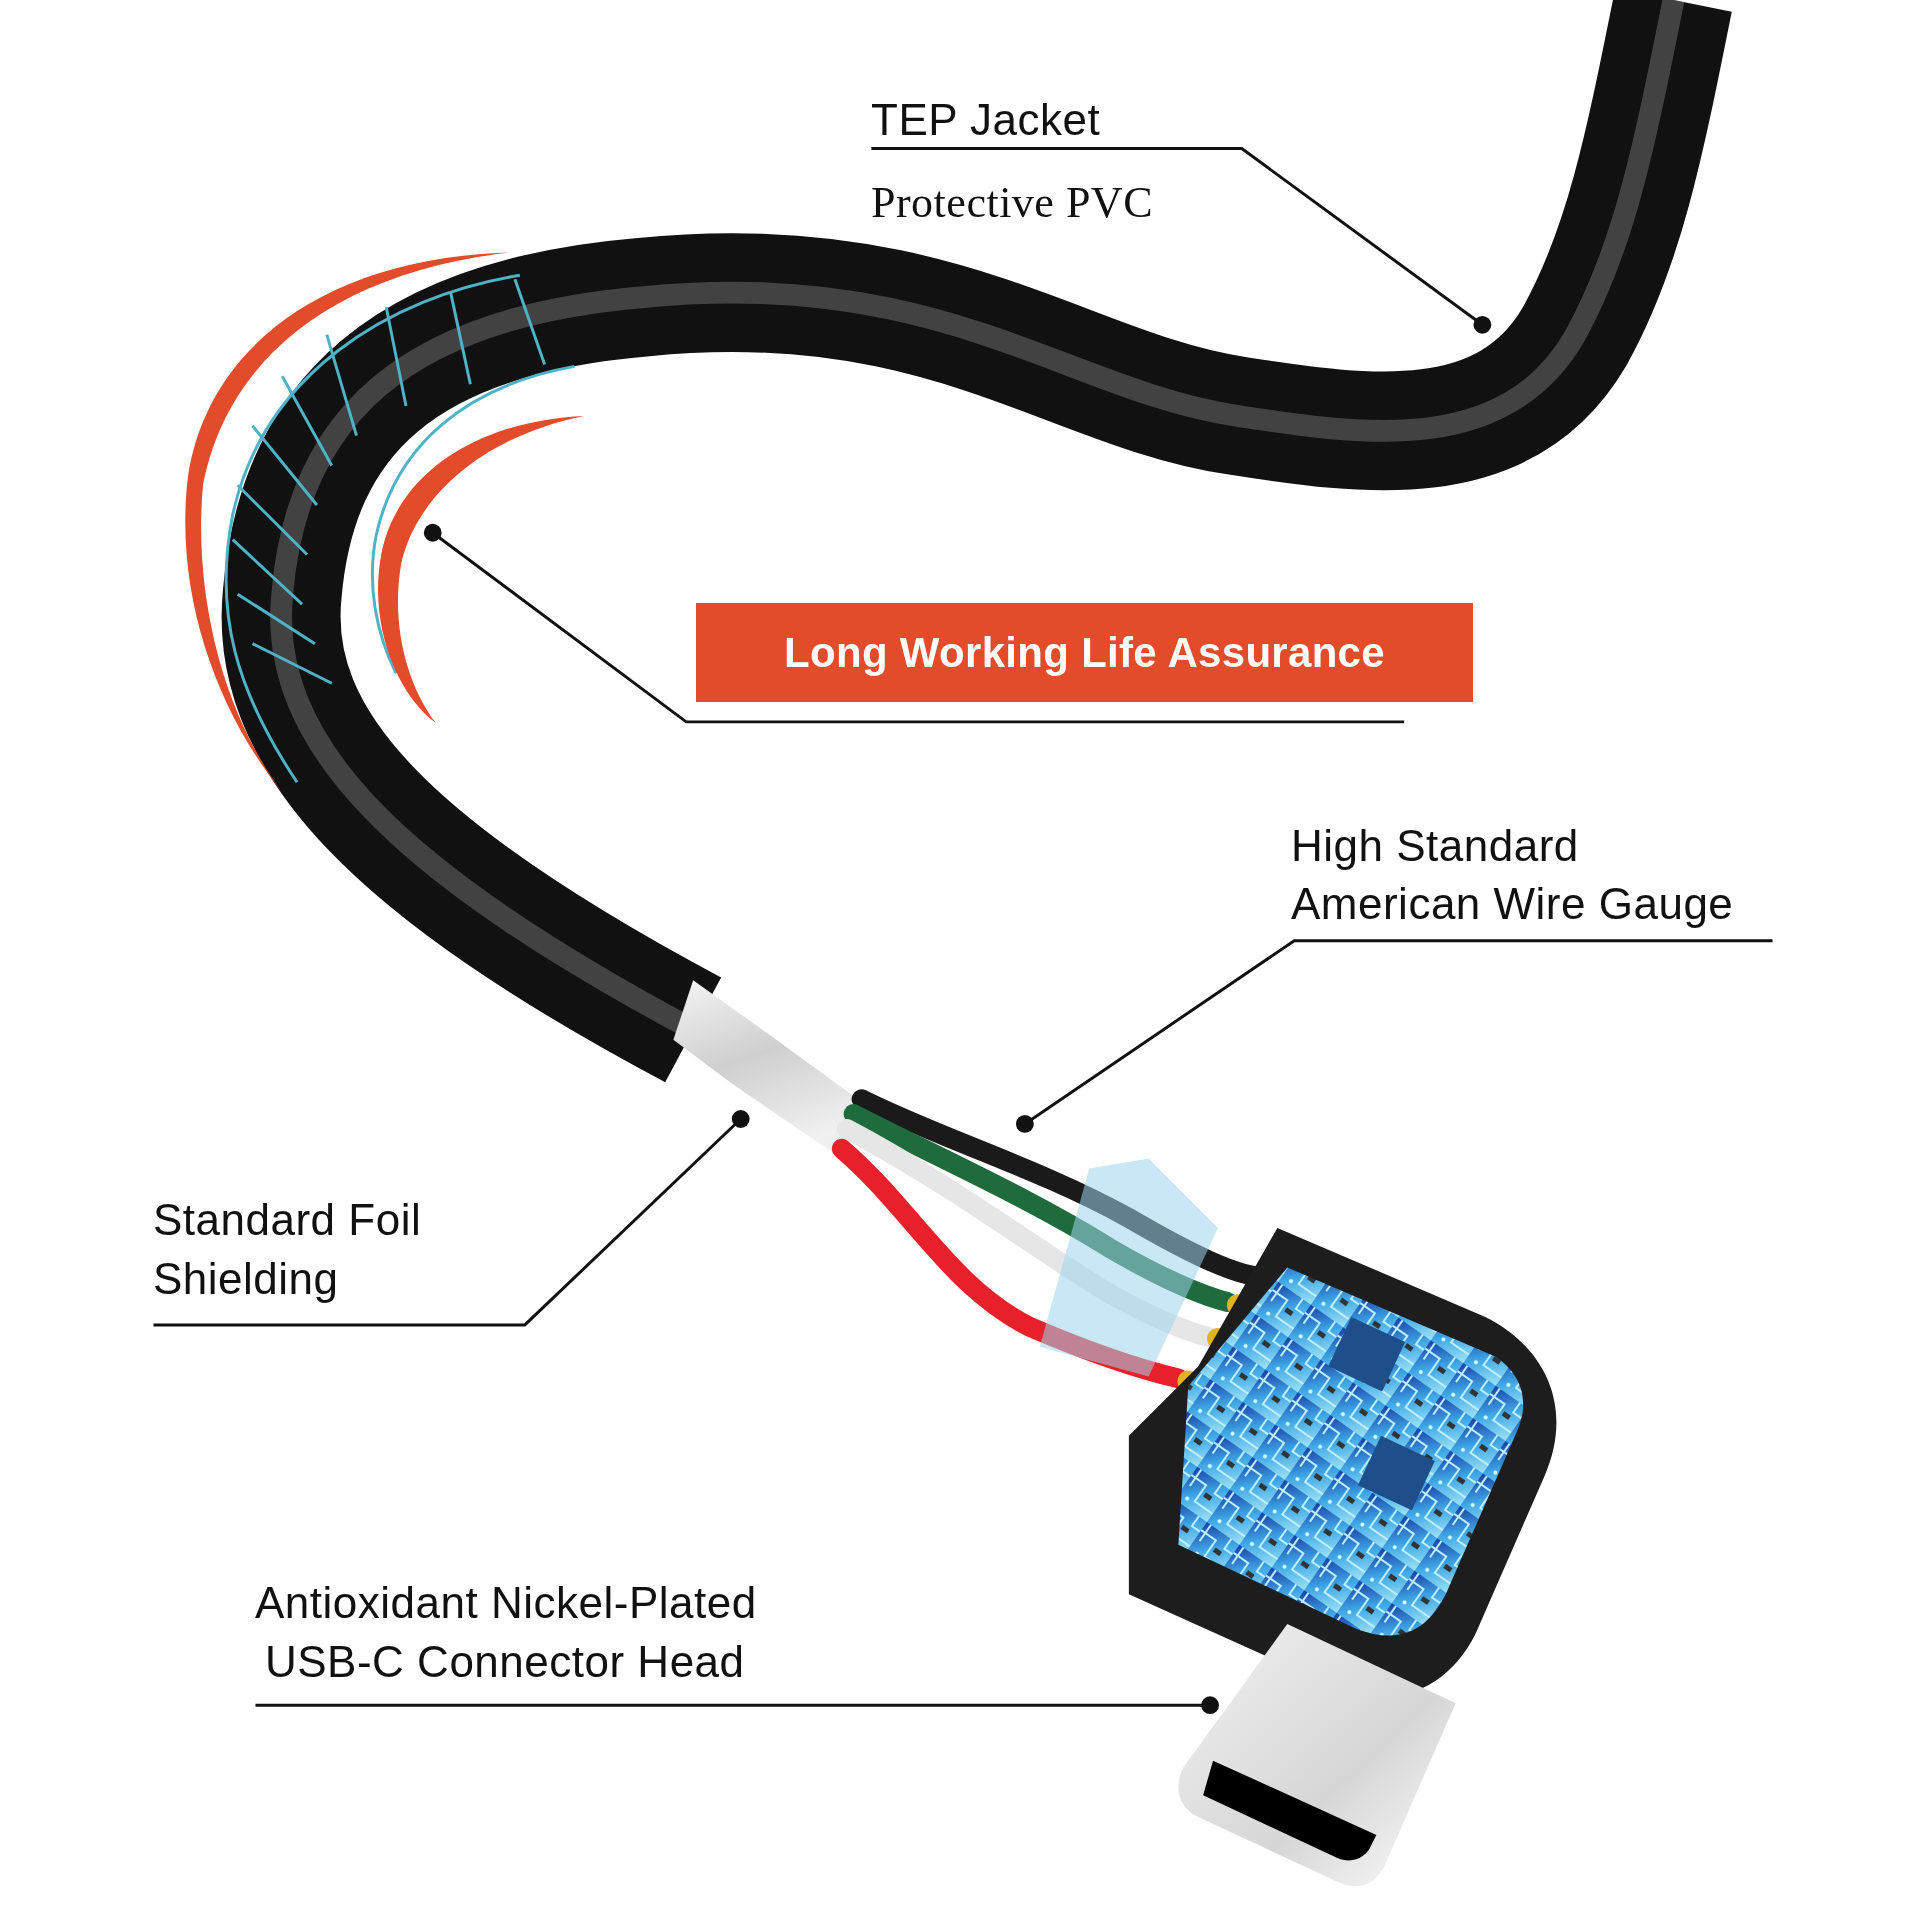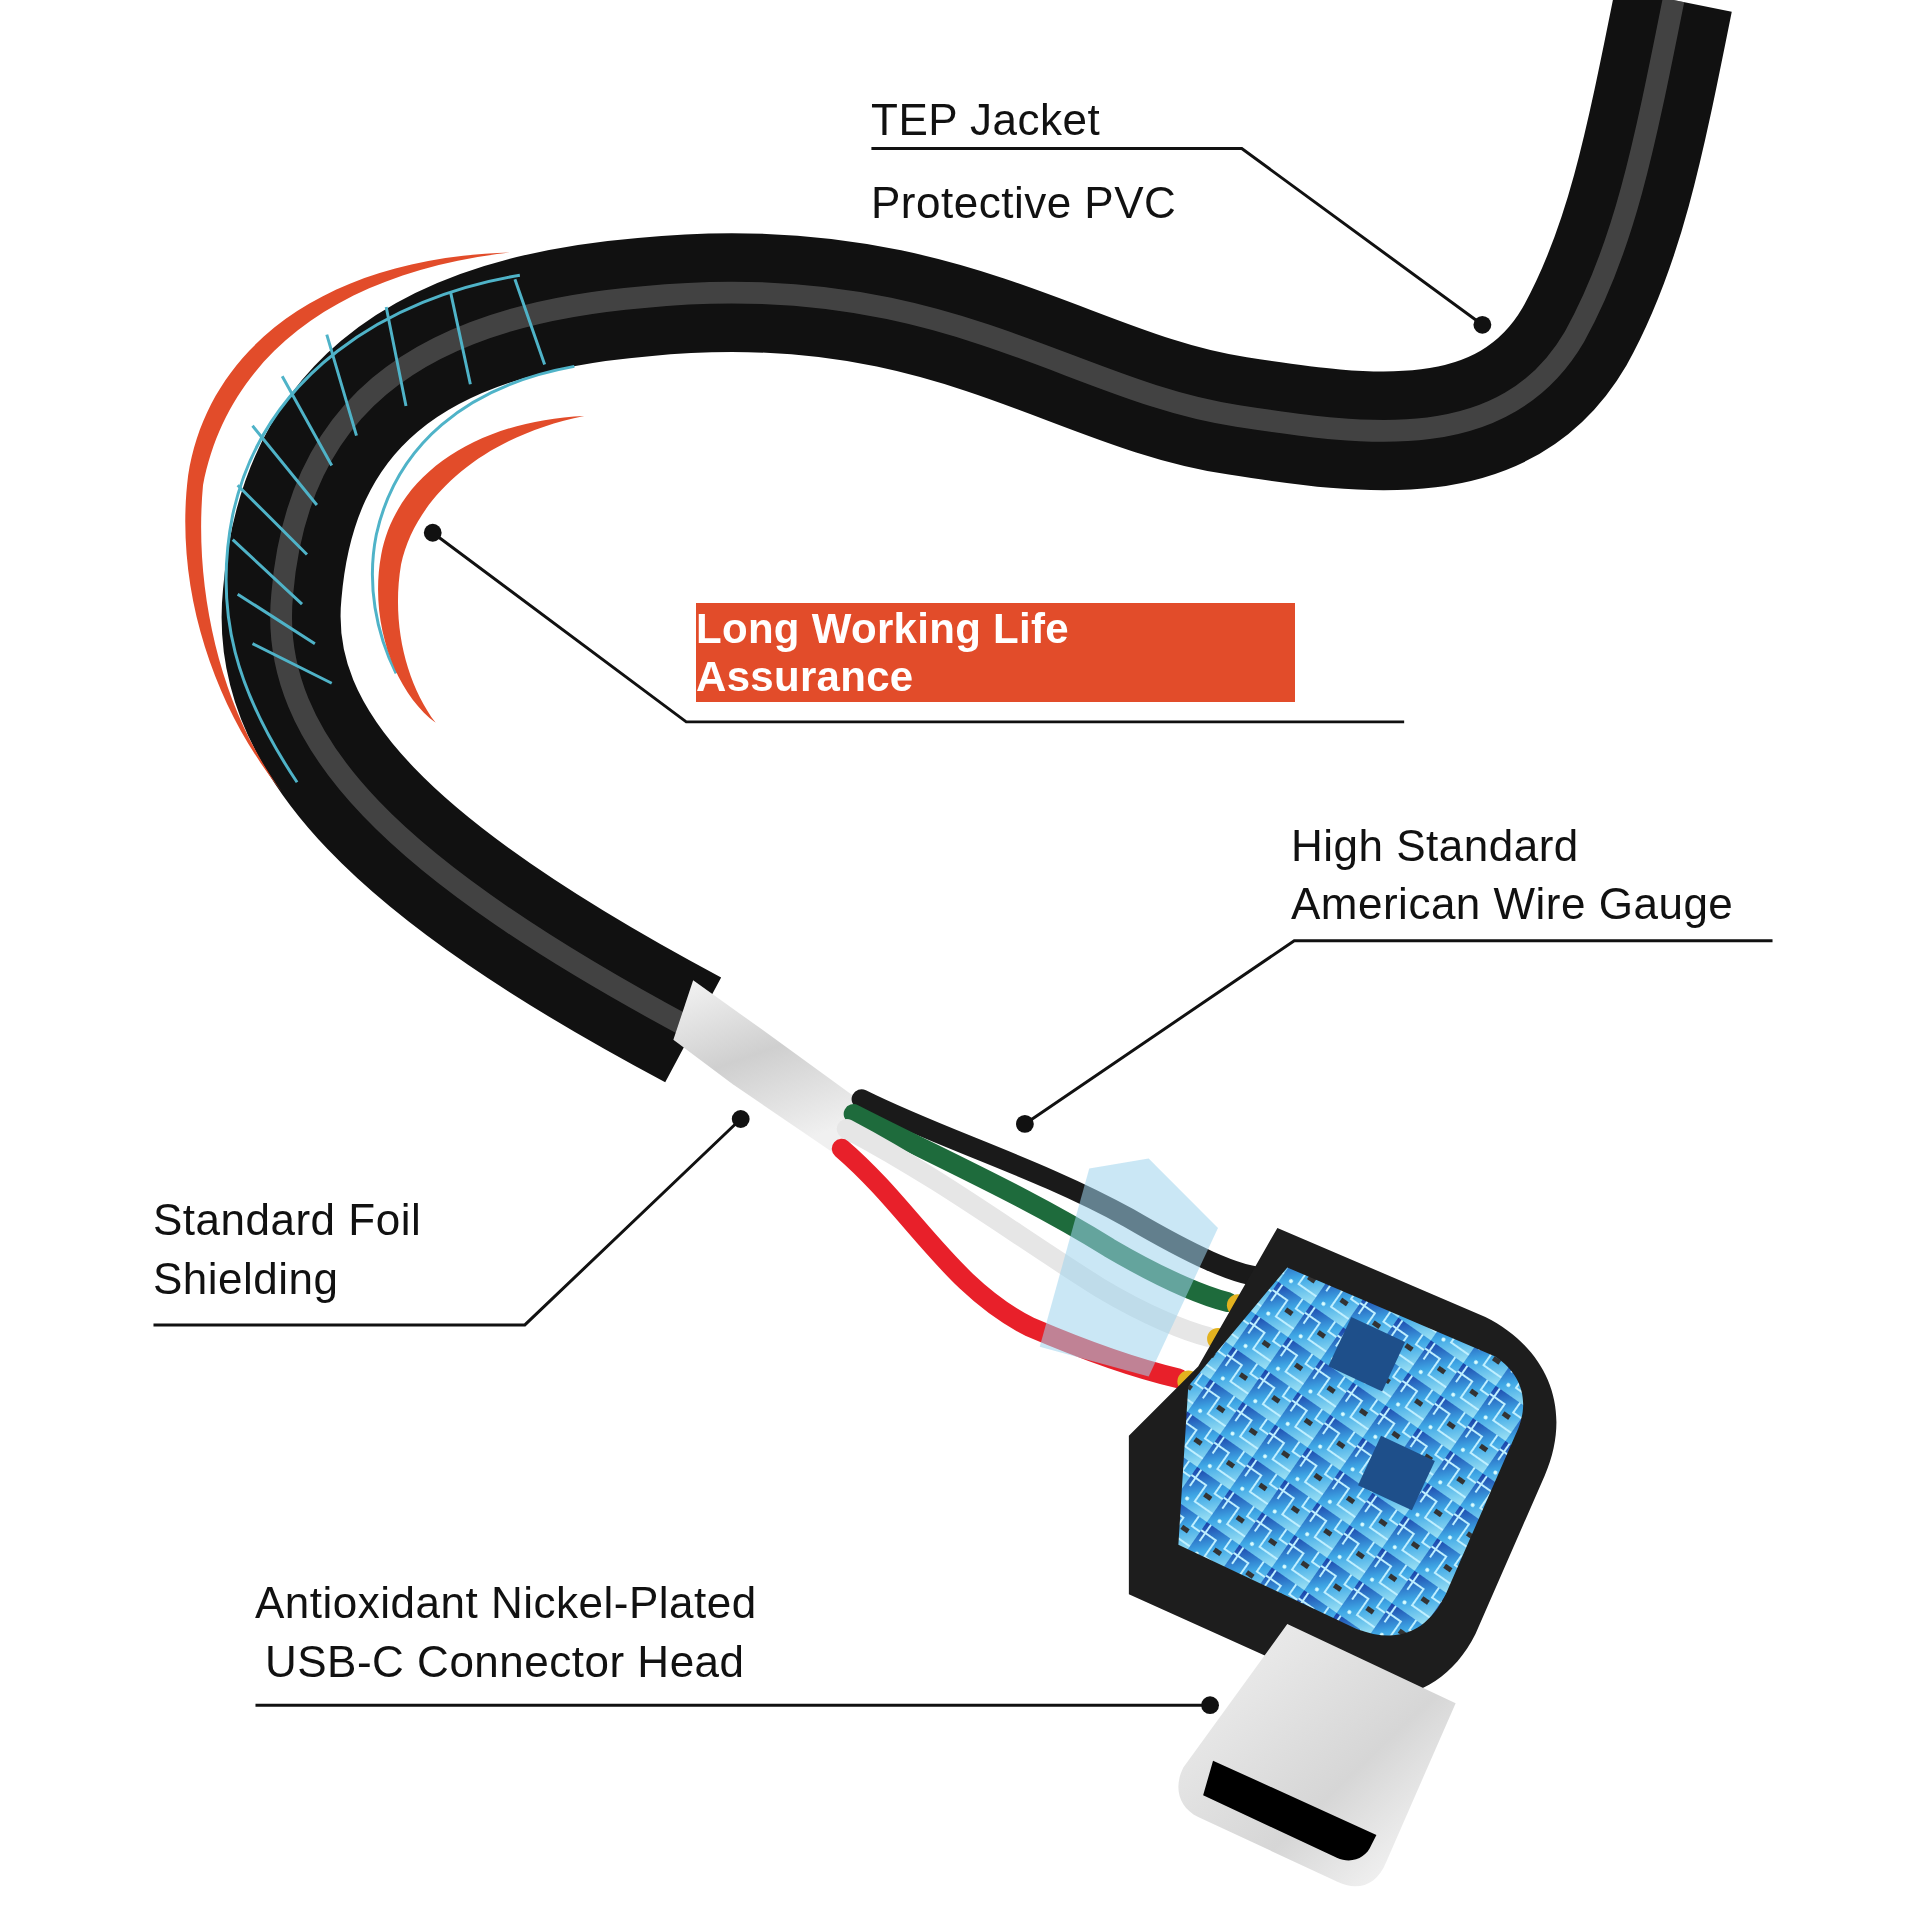--- a/index.html
+++ b/index.html
@@ -1,20 +1,20 @@
 <!DOCTYPE html>
 <html><head>
 <meta charset="utf-8">
 <style>
   html, body { margin: 0; padding: 0; background: #ffffff; }
   body { width: 1927px; height: 1927px; position: relative; overflow: hidden;
          font-family: "Liberation Sans", "DejaVu Sans", sans-serif; }
   #art { position: absolute; left: 0; top: 0; width: 1927px; height: 1927px; }
   .lbl { position: absolute; color: #111; font-size: 44px; line-height: 57px; letter-spacing: 0.5px; white-space: nowrap; margin-top: 10px; }
-  .badge { position: absolute; left: 696px; top: 603px; width: 599px; height: 99px;
+  .badge { position: absolute; left: 696px; top: 603px; width: 777px; height: 99px;
            background: #e24c2a; color: #fff; font-weight: bold; font-size: 42px;
            display: flex; align-items: center; justify-content: center; letter-spacing: 0.3px; }
 </style>
 </head>
 <body>
 
 <svg id="art" viewBox="0 0 1946 1946" xmlns="http://www.w3.org/2000/svg">
   <defs>
     <linearGradient id="foilG" x1="0" y1="0" x2="0.4" y2="1">
       <stop offset="0" stop-color="#f4f4f4"></stop>
@@ -98,21 +98,21 @@
   <g fill="#111">
     <circle cx="1497" cy="328" r="9"></circle>
     <circle cx="437" cy="538" r="9"></circle>
     <circle cx="1035" cy="1135" r="9"></circle>
     <circle cx="748" cy="1130" r="9"></circle>
     <circle cx="1222" cy="1722" r="9"></circle>
   </g>
 </svg>
 
 <div class="lbl" style="left:871px;top:81px;">TEP Jacket</div>
-<div class="lbl" style="left:871px;top:164px;">Protective PVC</div>
+<div class="lbl" style="left:871px;top:164px;font-family:Liberation Serif, serif;">Protective PVC</div>
 
 <div class="badge">Long Working Life Assurance</div>
 
 <div class="lbl" style="left:1291px;top:807px;">High Standard</div>
 <div class="lbl" style="left:1291px;top:865px;">American Wire Gauge</div>
 
 <div class="lbl" style="left:153px;top:1181px;">Standard Foil</div>
 <div class="lbl" style="left:153px;top:1240px;text-align:right;">Shielding</div>
 
 <div class="lbl" style="left:255px;top:1564px;">Antioxidant Nickel-Plated</div>

